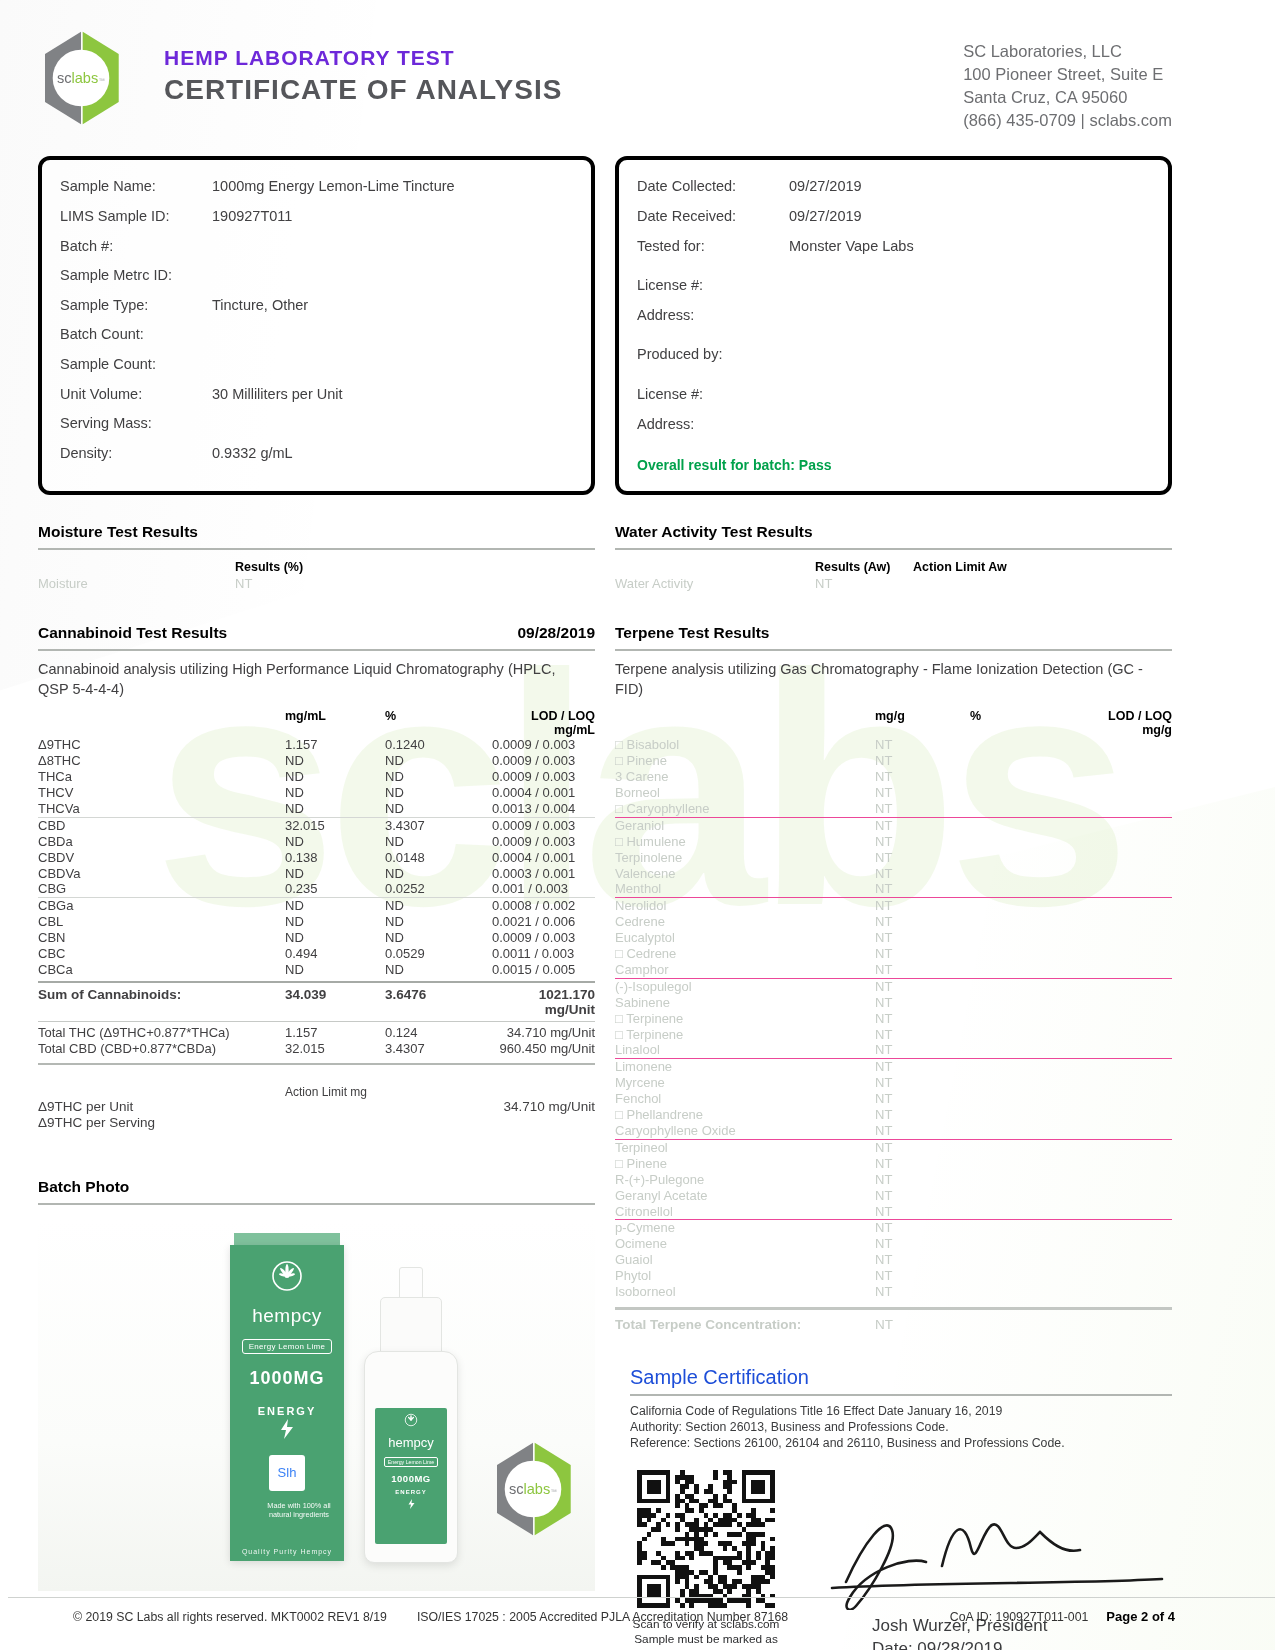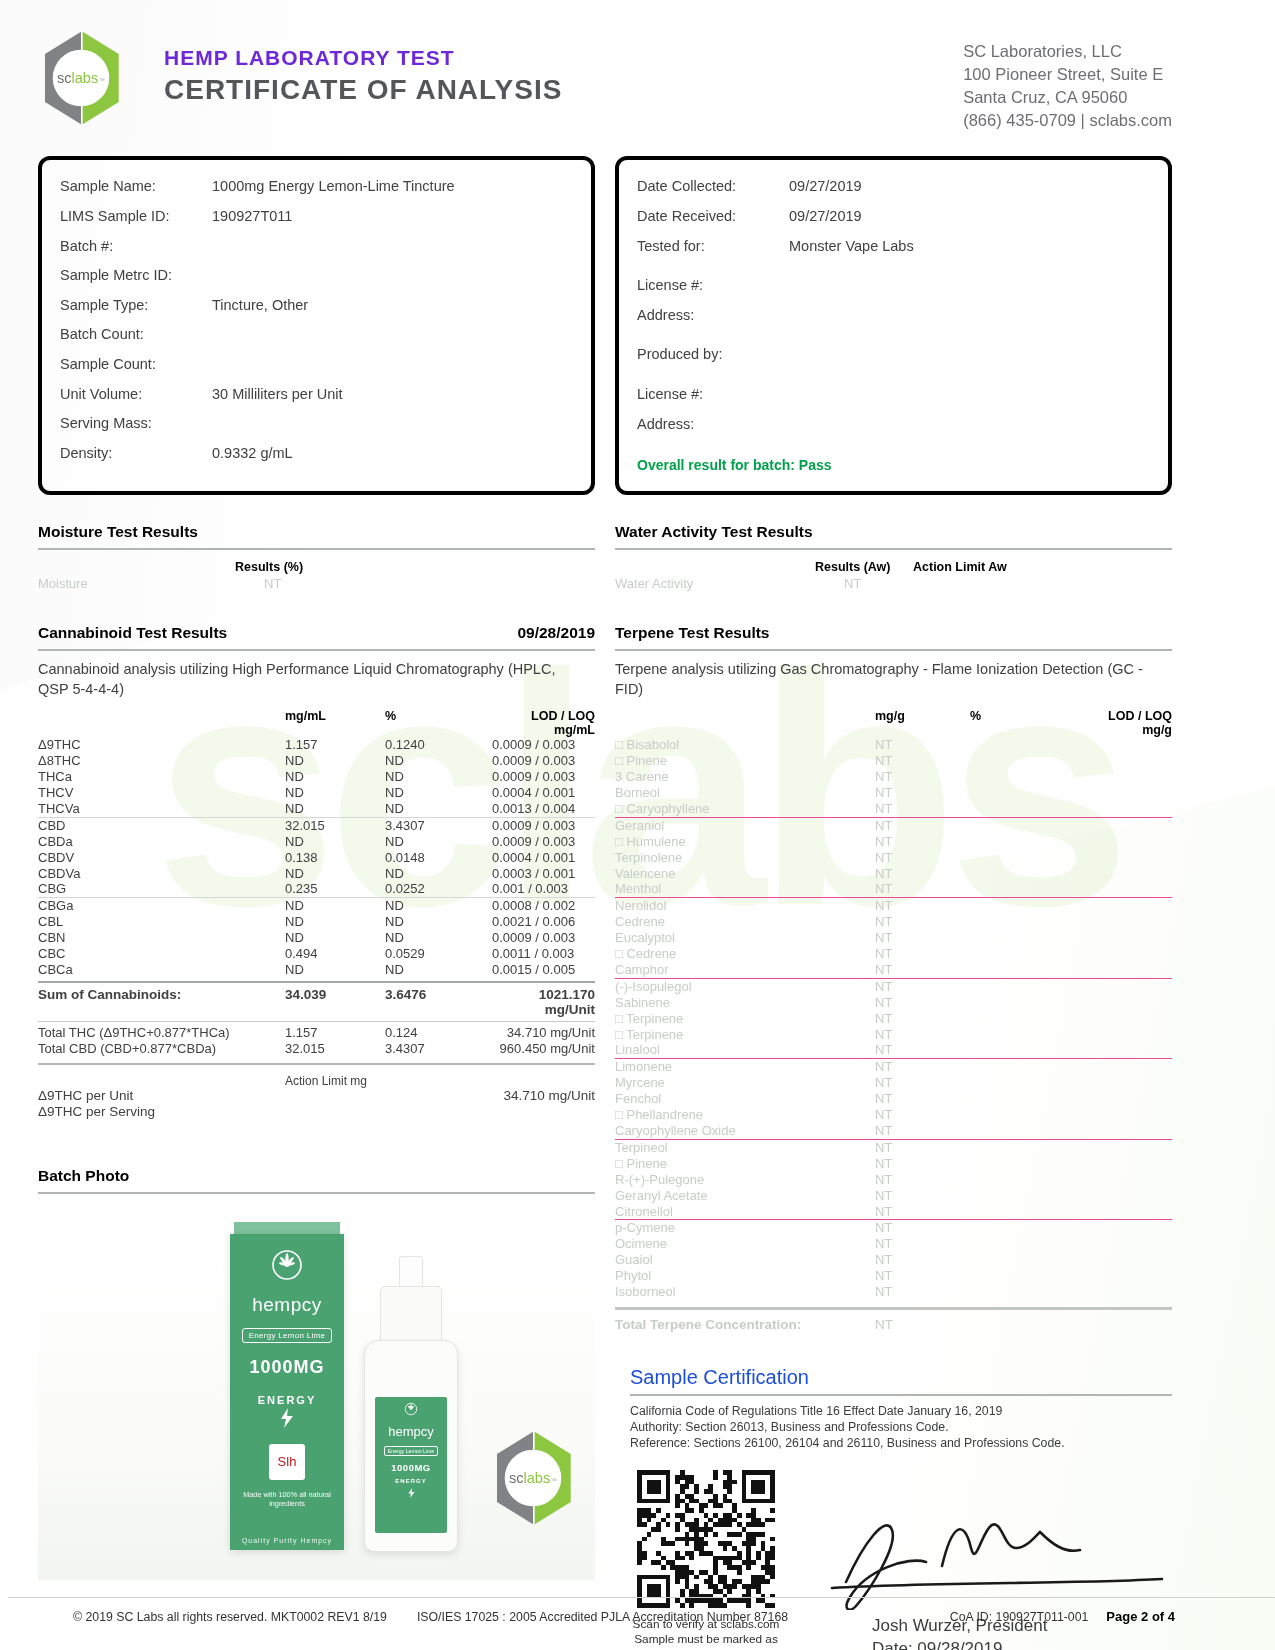--- a/index.html
+++ b/index.html
@@ -36,49 +36,49 @@
   .col{width:557px;flex:none;}
   .sec-title{font-weight:bold;font-size:15.5px;color:#000;display:flex;justify-content:space-between;
              padding-bottom:7px;border-bottom:2px solid #b2b6b2;}
   .muted{color:#c7cdc7;}
   .thead{font-weight:bold;font-size:12.5px;color:#000;margin-top:10px;}
   .grid2{display:grid;grid-template-columns:197px 1fr;}
   .grid3{display:grid;grid-template-columns:200px 98px 1fr;}
   .cgrid{display:grid;grid-template-columns:247px 100px 107px 1fr;}
   .tgrid{display:grid;grid-template-columns:260px 95px 105px 1fr;}
   .right{text-align:right;}
-  .mrow{font-size:13px;line-height:16px;margin-top:2px;gap:29px;}
+  .mrow{font-size:13px;line-height:16px;margin-top:2px;}
 
   .sec{margin-top:32px;}
   .method{font-size:14.5px;line-height:1.35;margin-top:9px;color:#414042;max-width:540px;}
   .trow{font-size:13px;line-height:15.9px;}
   .crows .trow:nth-of-type(5n):not(:last-of-type){border-bottom:1px solid #d4d7d4;}
   .trows .trow:nth-of-type(5n):not(:last-of-type){border-bottom:1px solid #ec4899;}
   .sumrow{font-weight:bold;font-size:13.5px;border-top:2px solid #a6aaa6;border-bottom:1px solid #c6c9c6;
           padding:4px 0;margin-top:3px;}
   .totrows{border-bottom:2px solid #b4b8b4;padding:3px 0 5px 0;}
   .totrows .trow{font-size:13px;line-height:16.5px;}
-  .aux{margin-top:9px;}
+  .aux{margin-top:20px;}
   .auxlabel{font-size:12px;}
   .aux .trow{font-size:13.5px;line-height:16.5px;}
   .terp-total{font-weight:bold;font-size:13.5px;border-top:3px solid #c3c7c3;margin-top:7px;padding-top:7px;}
 
   
   .photo{margin-top:14px;height:372px;position:relative;overflow:hidden;
          background:linear-gradient(180deg,#ffffff 0%,#fbfcfa 60%,#f3f5f1 100%);}
   .pbox{position:absolute;left:192px;top:26px;width:114px;height:316px;background:#4aa271;
         box-shadow:0 2px 8px rgba(0,0,0,0.12);color:#fff;text-align:center;}
   .pbox-top{position:absolute;left:196px;top:14px;width:106px;height:12px;background:#5fb183;opacity:.8;}
   .pbrand{font-size:19px;margin-top:8px;letter-spacing:.5px;}
   .pbadge{display:inline-block;border:1px solid #fff;border-radius:3px;font-size:8px;padding:2px 6px;margin-top:12px;letter-spacing:.3px;}
   .pmg{font-size:18px;font-weight:bold;margin-top:14px;letter-spacing:1px;}
   .penergy{font-size:11px;font-weight:bold;letter-spacing:2px;margin-top:16px;}
-  .pslh{width:36px;height:36px;background:#fff;color:#b91c1c;border-radius:3px;margin:12px auto 0 auto;
+  .pslh{width:36px;height:36px;background:#fff;color:#3b82f6;border-radius:3px;margin:12px auto 0 auto;
         display:flex;align-items:center;justify-content:center;font-size:13px;}
-  .pmade{font-size:7.3px;line-height:1.3;margin-top:10px;padding:0 10px;opacity:.95;}
+  .pmade{font-size:7.3px;line-height:1.3;margin-top:10px;padding:0 10px;opacity:.95;margin-left:24px;}
   .pfoot{position:absolute;bottom:6px;left:0;right:0;font-size:7px;letter-spacing:1px;opacity:.9;}
   .bottle{position:absolute;left:322px;top:48px;width:100px;height:296px;}
   .bnib{position:absolute;left:39px;top:0;width:22px;height:34px;background:#fdfdfd;border:1px solid #e3e5e2;border-radius:3px;}
   .bcap{position:absolute;left:20px;top:30px;width:60px;height:58px;background:#fbfbfa;border:1px solid #e3e5e2;border-radius:5px;}
   .bbody{position:absolute;left:4px;top:84px;width:92px;height:210px;background:#fcfcfb;border:1px solid #e3e5e2;
          border-radius:14px 14px 10px 10px;box-shadow:0 3px 8px rgba(0,0,0,0.10);}
   .blabel{position:absolute;left:10px;top:56px;width:72px;height:136px;background:#4aa271;color:#fff;text-align:center;border-radius:2px;}
   .blbrand{font-size:13px;margin-top:4px;}
   .blbadge{display:inline-block;border:1px solid #fff;border-radius:2px;font-size:5.2px;padding:1px 3px;margin-top:4px;}
   .blmg{font-size:9.5px;font-weight:bold;margin-top:5px;letter-spacing:.5px;}

